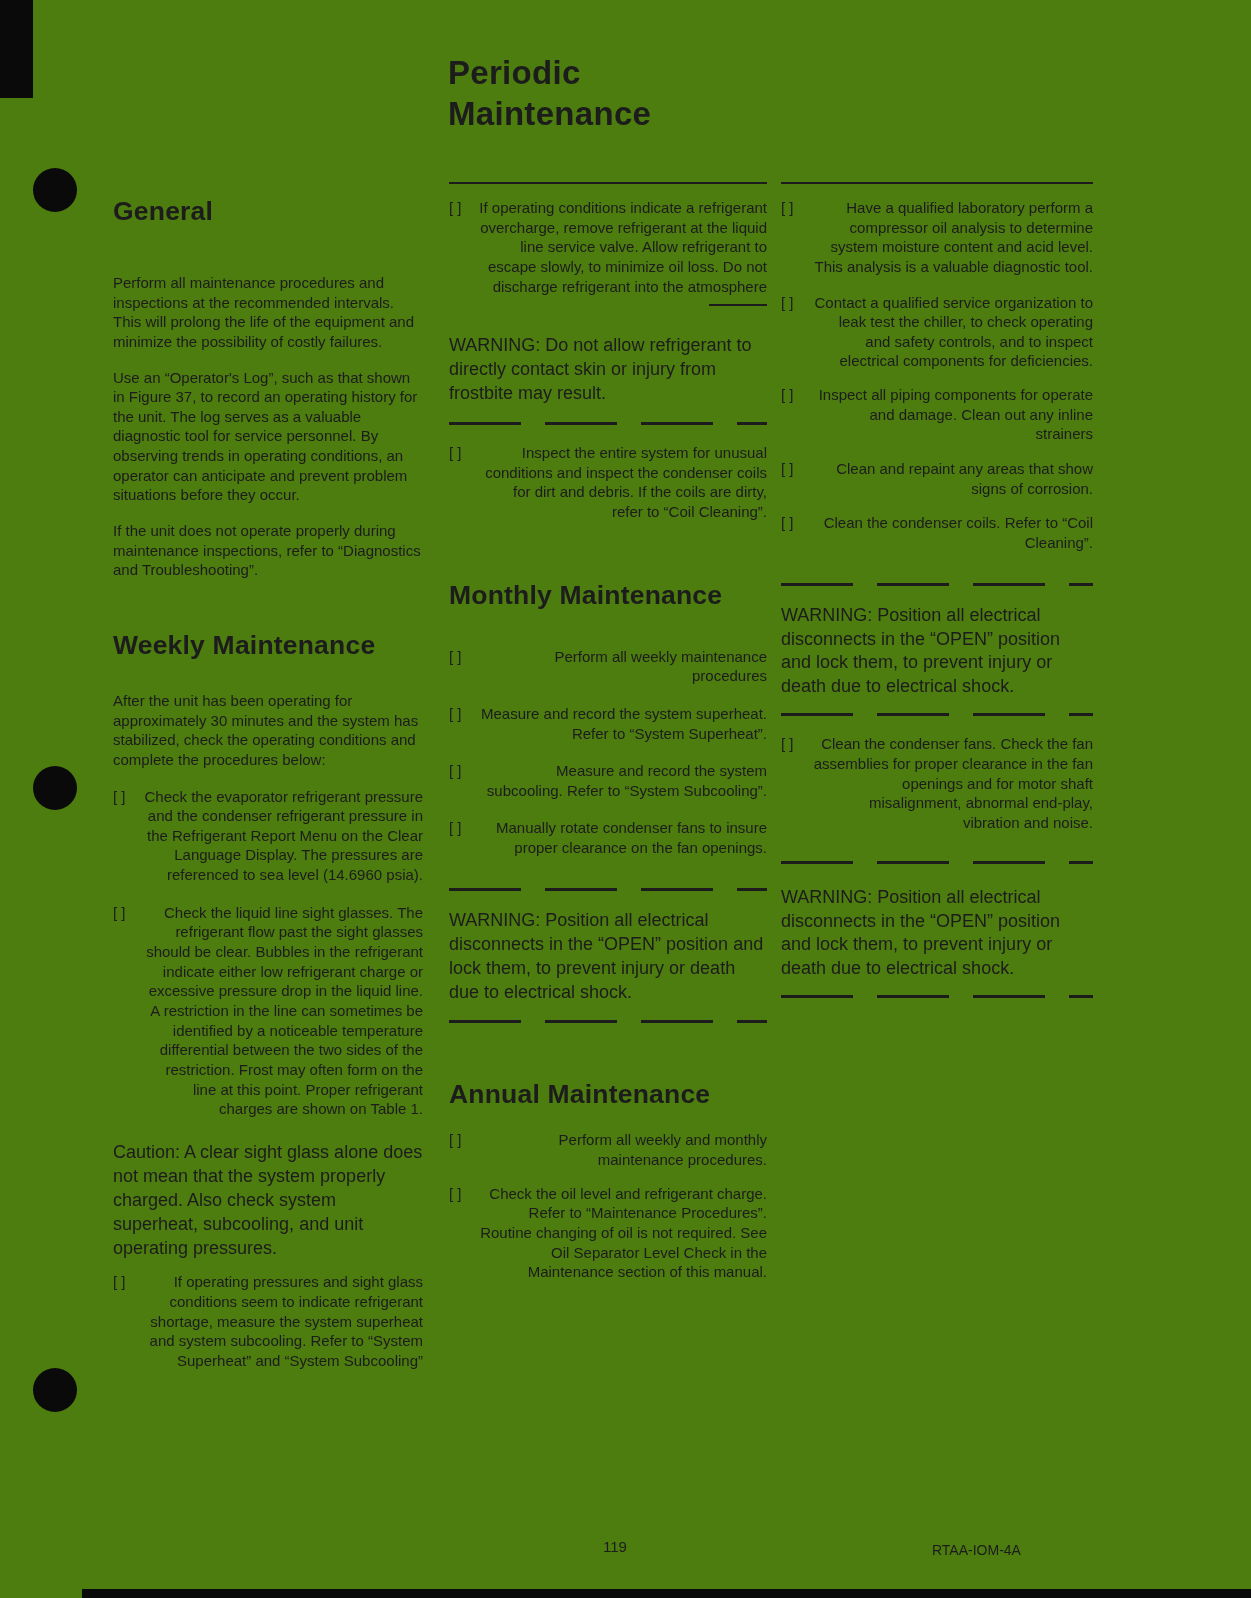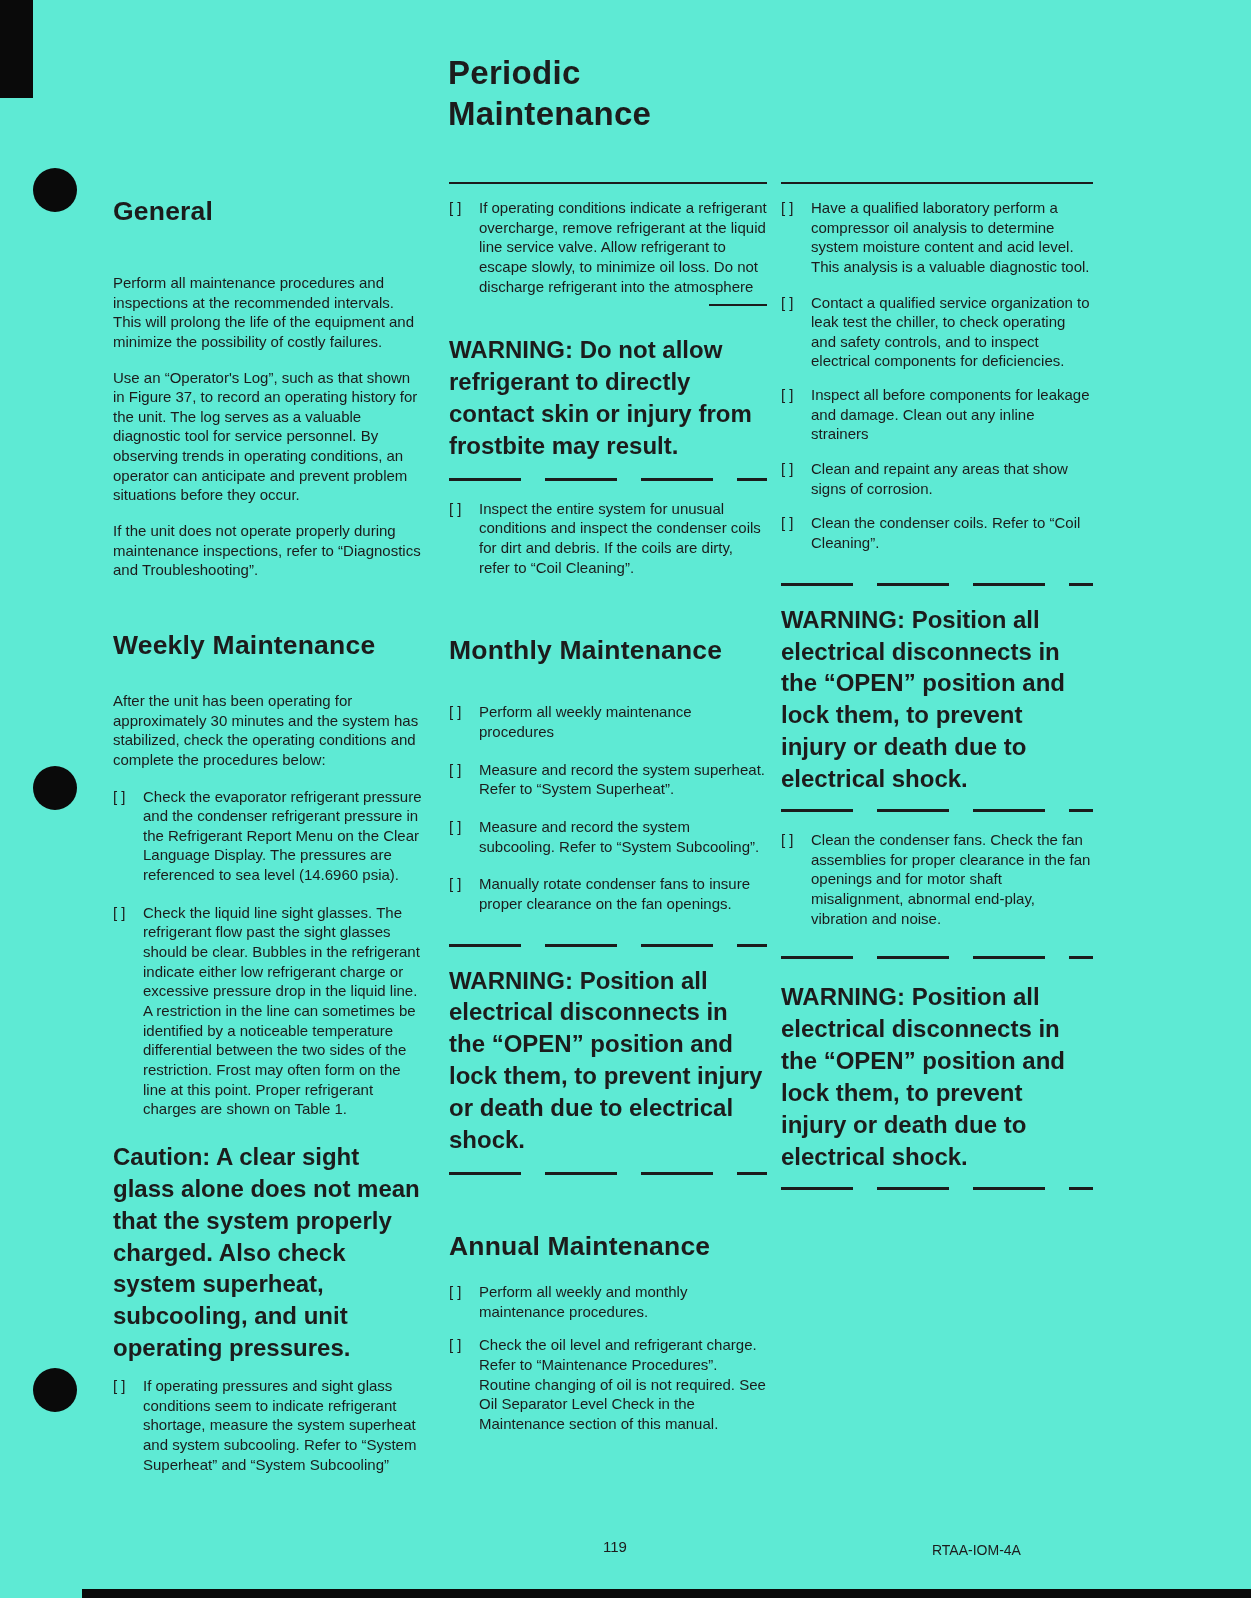--- a/index.html
+++ b/index.html
@@ -1,36 +1,36 @@
 <!DOCTYPE html>
 <html><head>
 <meta charset="utf-8">
 <style>
   * { margin:0; padding:0; box-sizing:border-box; }
   html,body { background:#e8e8e6; }
   body { font-family:"Liberation Sans", sans-serif; }
   .page {
     position:relative; width:1251px; height:1598px;
-    background:#5eead4; color:#1c1c1c; overflow:hidden;
+    background:#4d7c0f; color:#1c1c1c; overflow:hidden;
     margin:0 auto;
   }
   .doc-title {
     position:absolute; left:448px; top:52px;
     font-size:33px; font-weight:700; line-height:1.25; letter-spacing:.3px;
   }
   .col { position:absolute; }
   .col1 { left:113px; top:196px; width:310px; }
   .col2 { left:449px; top:182px; width:318px; }
   .col3 { left:781px; top:182px; width:312px; }
   .h2 { font-size:26.5px; font-weight:700; letter-spacing:.2px; margin:0 0 30px; }
   .body { font-size:15px; line-height:1.31; margin:0 0 16px; }
   .check { display:flex; font-size:15px; line-height:1.31; margin:0 0 18px; }
   .check .mk { flex:0 0 30px; }
-  .check .tx { flex:1 1 auto; }
-  .warn { font-weight:700; font-size:24px; line-height:1.33; }
+  .check .tx { flex:1 1 auto;text-align:right; }
+  .warn { font-weight:400; font-size:18px; line-height:1.33; }
   .rule-solid { border-top:2.5px solid #1c1c1c; margin:0 0 14px; }
   .rule-short { width:58px; border-top:2.5px solid #1c1c1c; margin:0 0 28px auto; }
   .rule-dashed {
     height:3px; margin:0 0 18px;
     background:repeating-linear-gradient(90deg, #1c1c1c 0 72px, transparent 72px 96px);
   }
   .footer-num {
     position:absolute; left:585px; top:1538px; width:60px; text-align:center;
     font-size:15px; font-weight:400;
   }
@@ -155,21 +155,21 @@
       <span class="tx">Have a qualified laboratory perform a compressor oil analysis to determine system moisture content and acid level. This analysis is a valuable diagnostic tool.</span>
     </div>
 
     <div class="check" style="margin-bottom:14px">
       <span class="mk">[ ]</span>
       <span class="tx">Contact a qualified service organization to leak test the chiller, to check operating and safety controls, and to inspect electrical components for deficiencies.</span>
     </div>
 
     <div class="check" style="margin-bottom:15px">
       <span class="mk">[ ]</span>
-      <span class="tx">Inspect all before components for leakage and damage. Clean out any inline strainers</span>
+      <span class="tx">Inspect all piping components for operate and damage. Clean out any inline strainers</span>
     </div>
 
     <div class="check" style="margin-bottom:15px">
       <span class="mk">[ ]</span>
       <span class="tx">Clean and repaint any areas that show signs of corrosion.</span>
     </div>
 
     <div class="check" style="margin-bottom:30px">
       <span class="mk">[ ]</span>
       <span class="tx">Clean the condenser coils. Refer to “Coil Cleaning”.</span>

